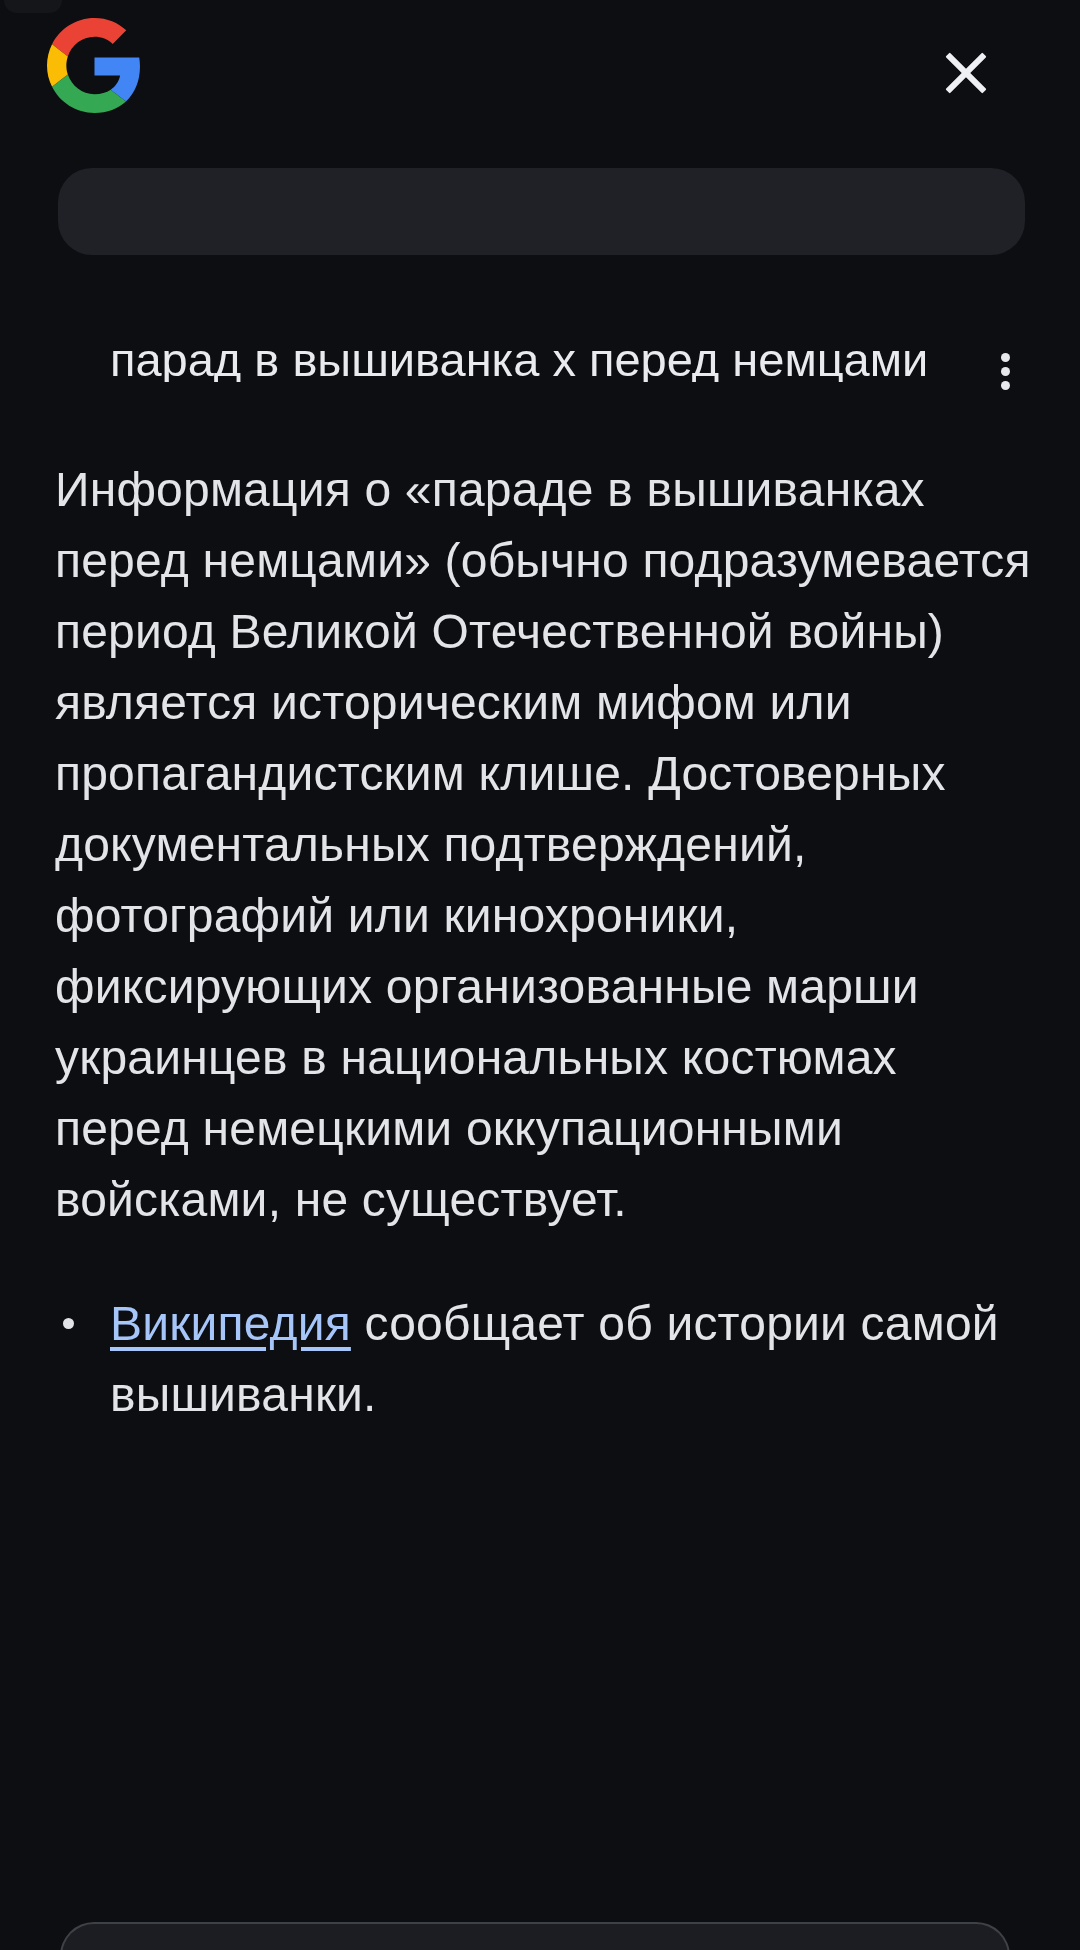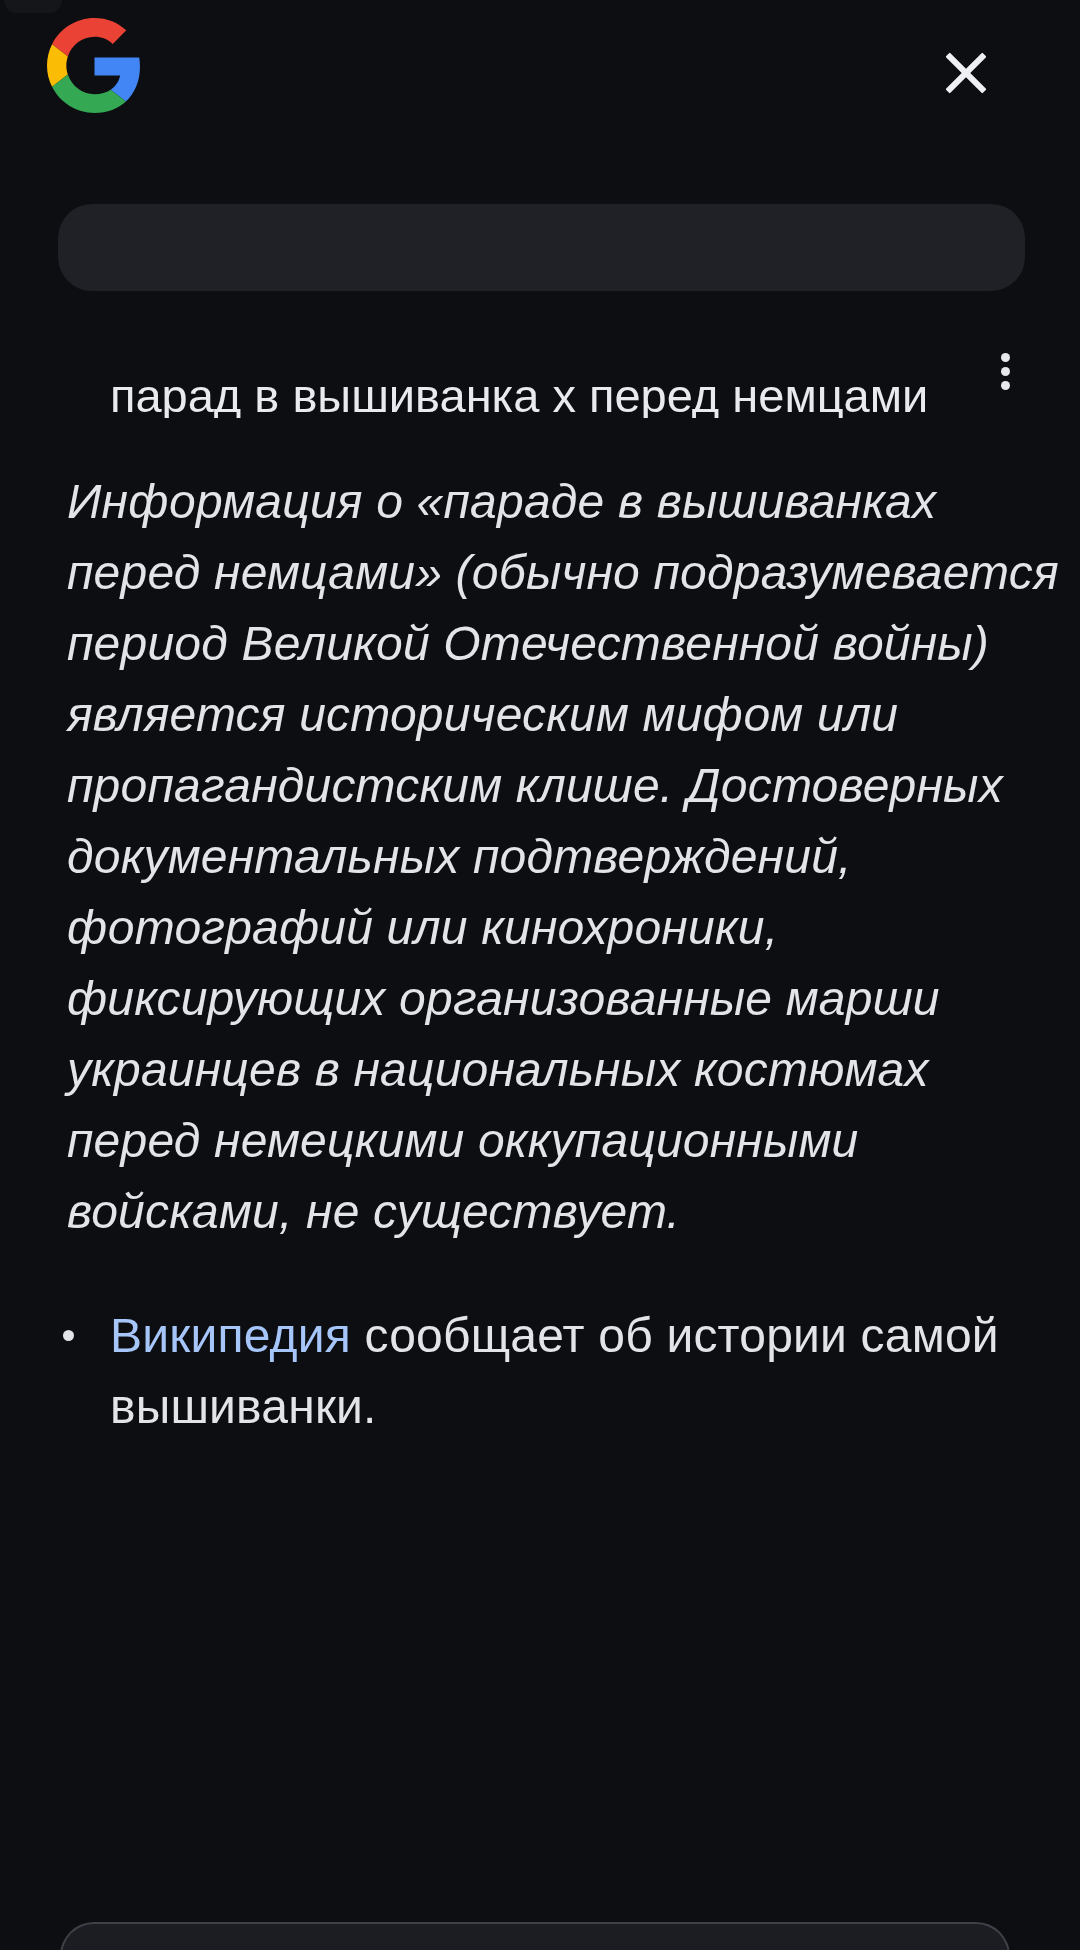--- a/index.html
+++ b/index.html
@@ -28,21 +28,20 @@
     position:absolute;left:7px;top:30px;width:52px;height:6px;
     background:#eef0f4;border-radius:1px;
   }
   .close-btn .bar.b1{transform:rotate(45deg);}
   .close-btn .bar.b2{transform:rotate(-45deg);}
   
   .search-pill{
     position:absolute;left:58px;top:168px;width:967px;height:87px;
     background:#1f2127;border-radius:34px;
     cursor:text;
-    margin-top:36px;
   }
   .search-pill .query{
     position:absolute;left:52px;top:170px;right:30px;
     font-size:47px;line-height:44px;color:#e9eaee;
     white-space:nowrap;overflow:hidden;
   }
   
   .more-btn{
     position:absolute;left:975px;top:334px;width:60px;height:74px;
     display:flex;flex-direction:column;align-items:center;justify-content:center;
@@ -51,30 +50,31 @@
   .more-btn .dot{
     width:9px;height:9px;border-radius:50%;
     background:#e6e8ec;margin:2.5px 0;
   }
   
   .answer{
     position:absolute;left:55px;top:454px;width:980px;
     color:#e3e4e8;font-size:48px;line-height:71px;
     letter-spacing:0.2px;
   }
-  .para{white-space:pre;margin:12px;font-style:italic;}
+  .para{white-space:pre;margin:0;}
   .bullet-row{display:flex;margin-top:53px;}
   .bullet-marker{flex:0 0 55px;}
   .bullet-marker .bdot{
     width:11px;height:11px;border-radius:50%;
     background:#e3e4e8;margin-top:30px;margin-left:8px;
   }
   .bullet-text{flex:1;white-space:pre-line;}
   .wiki-link{
     color:#a6c5f8;
+    text-decoration:underline;
     text-decoration-thickness:3.5px;
     text-underline-offset:7px;
     cursor:pointer;
   }
   .para2{white-space:pre;margin:53px 0 0 0;}
   
   .bottom-sheet{
     position:absolute;left:60px;top:1922px;width:950px;height:60px;
     background:#1b1d22;
     border:2px solid #3e4147;border-bottom:none;

